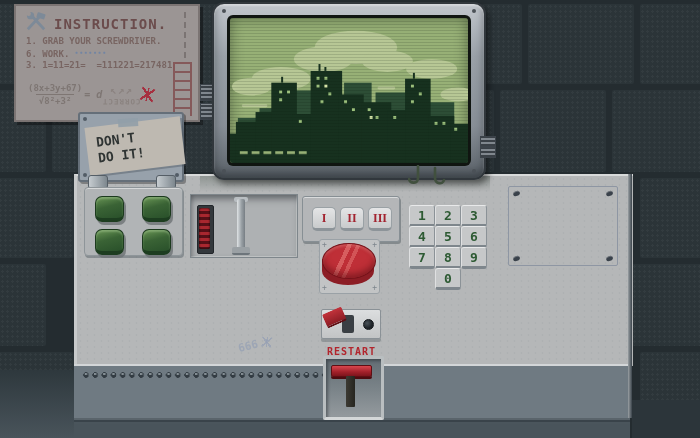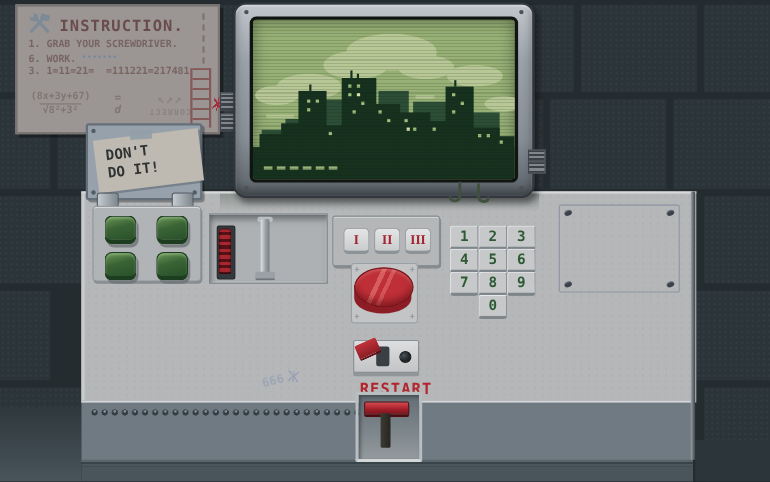--- a/index.html
+++ b/index.html
@@ -14,21 +14,21 @@
   .floor-r{left:632px;top:400px;width:68px;height:38px;background:#2c353a;}
   
   .poster{left:14px;top:4px;width:182px;height:114px;background:#9b9594;
           border:2px solid #7b7473;box-shadow:3px 3px 0 rgba(0,0,0,.35);z-index:2;
           font-family:"DejaVu Sans Mono",monospace;color:#786562;}
   .poster-head{position:absolute;left:8px;top:6px;display:flex;align-items:center;gap:6px;}
   .poster-title{font-size:14px;font-weight:bold;letter-spacing:1px;color:#6b4c4c;}
   .poster-list{position:absolute;left:10px;top:30px;font-size:9px;font-weight:bold;line-height:11px;}
   .p-line{white-space:pre;}
   .work-dots{color:#7285a3;font-size:6px;letter-spacing:1px;vertical-align:2px;}
-  .formula-row{position:absolute;left:10px;top:77px;display:flex;align-items:center;gap:20px;}
+  .formula-row{position:absolute;left:10px;top:77px;display:flex;align-items:center;gap:0;}
   .fraction{display:flex;flex-direction:column;align-items:center;font-size:9px;font-weight:bold;color:#7e7673;}
   .fraction .den{border-top:1px solid #7e7673;padding:1px 3px 0;}
   .fraction .num{padding:0 2px 1px;}
   .eq{font-size:10px;font-weight:bold;color:#7e7673;font-style:italic;}
   .correct-block{display:flex;flex-direction:column;align-items:center;color:#8b8380;}
   .correct-arrows{font-size:11px;letter-spacing:1px;font-weight:bold;}
   .correct-word{font-size:7.5px;font-weight:bold;transform:rotate(180deg);letter-spacing:1px;}
   .star{width:13px;height:13px;transform:rotate(12deg);
     background-image:
       linear-gradient(45deg,transparent 44%,#a63040 44% 56%,transparent 56%),
@@ -123,21 +123,21 @@
      box-shadow:inset 0 1px 0 rgba(255,255,255,.25);transform:rotate(-20deg);}
   
   .tpanel{left:321px;top:309px;width:58px;height:28px;background:linear-gradient(#dcdedf,#c2c4c5);
      border:1px solid #8a9196;border-radius:2px;z-index:2;box-shadow:0 3px 0 rgba(110,118,122,.5);}
   .tbase{position:absolute;left:20px;top:5px;width:12px;height:18px;background:#3a3f44;border-radius:2px;}
   .tlever{position:absolute;left:2px;top:0px;width:21px;height:13px;border-radius:2px;cursor:pointer;
      background:linear-gradient(#c2333b,#8c1d25);border-bottom:2px solid #5f0e13;transform:rotate(-24deg);}
   .led{position:absolute;left:41px;top:9px;width:9px;height:9px;border-radius:50%;border:1px solid #14181b;
      background:radial-gradient(circle at 35% 35%,#4a5258,#1e2327 60%);}
   .restart{left:327px;top:346px;width:48px;text-align:right;z-index:2;
-     font-family:"DejaVu Sans Mono",monospace;font-weight:bold;font-size:14px;letter-spacing:1px;color:#b2252d;}
+     font-family:"DejaVu Sans Mono",monospace;font-weight:bold;font-size:10px;letter-spacing:1px;color:#b2252d;}
   .lever-box{left:323px;top:356px;width:55px;height:58px;border:3px solid #b9bec0;border-bottom-color:#d4d7d8;
      border-radius:2px;z-index:2;background:linear-gradient(180deg,#636d74,#7c858a 55%,#949a9e);
      box-shadow:inset 2px 2px 3px rgba(20,25,30,.4);}
   .lever-bar{position:absolute;left:5px;top:6px;width:39px;height:10px;border-radius:2px;cursor:pointer;
      background:linear-gradient(#d8474e,#a2202a 60%,#7e151d);border:1px solid #5f0e13;box-shadow:0 2px 0 #4e0b10;}
   .lever-stem{position:absolute;left:20px;top:17px;width:9px;height:31px;border-radius:1px;
      background:linear-gradient(90deg,#3c3a33,#26251f);}
   
   .graffiti{left:238px;top:338px;z-index:2;transform:rotate(-14deg);display:flex;align-items:center;gap:4px;
      font-family:"DejaVu Sans Mono",monospace;font-weight:bold;font-size:11px;color:rgba(150,160,180,.75);}

